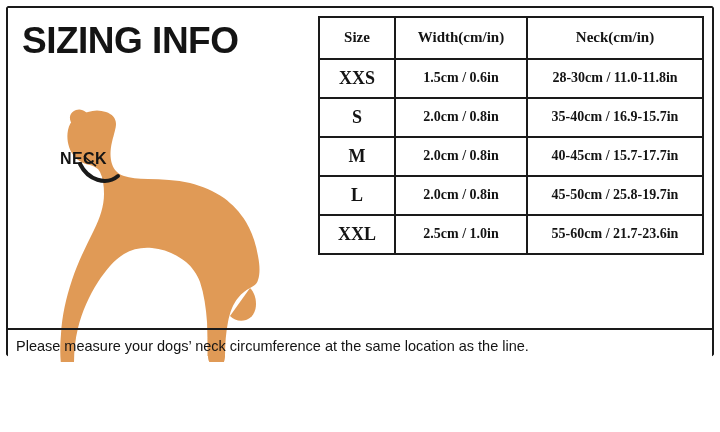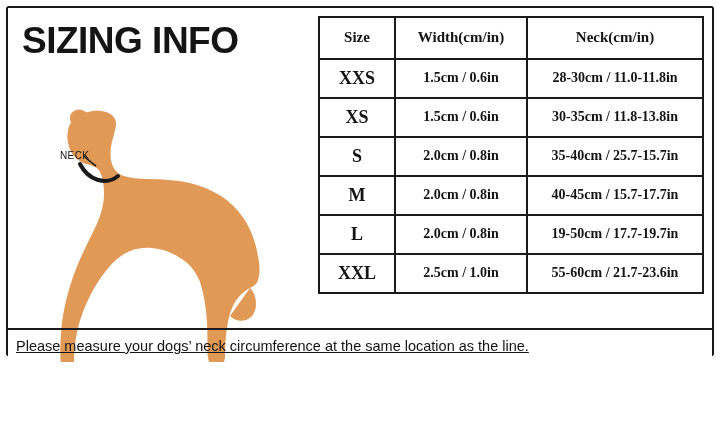--- a/index.html
+++ b/index.html
@@ -52,35 +52,34 @@
     position: absolute;
     left: 6px;
     top: 76px;
     width: 290px;
     height: 300px;
   }
   #neck-label {
     position: absolute;
     left: 46px;
     top: 66px;
-    font-size: 10px;
-    font-weight: normal;
+    font-size: 16px;
+    font-weight: bold;
     color: #141414;
     letter-spacing: 0.4px;
   }
 
   
   #footer-note {
     position: absolute;
     left: 16px;
     bottom: 8px;
     font-size: 14.5px;
     color: #141414;
     white-space: nowrap;
-    text-decoration: underline;
   }
   #divider {
     position: absolute;
     left: 8px;
     right: 8px;
     bottom: 32px;
     height: 2px;
     background: #1a1a1a;
   }
 
@@ -207,38 +206,33 @@
           <th>Neck(cm/in)</th>
         </tr>
       </thead>
       <tbody>
         <tr>
           <td class="size-cell">XXS</td>
           <td class="val-cell">1.5cm / 0.6in</td>
           <td class="val-cell">28-30cm / 11.0-11.8in</td>
         </tr>
         <tr>
-          <td class="size-cell">XS</td>
-          <td class="val-cell">1.5cm / 0.6in</td>
-          <td class="val-cell">30-35cm / 11.8-13.8in</td>
-        </tr>
-        <tr>
           <td class="size-cell">S</td>
           <td class="val-cell">2.0cm / 0.8in</td>
-          <td class="val-cell">35-40cm / 25.7-15.7in</td>
+          <td class="val-cell">35-40cm / 16.9-15.7in</td>
         </tr>
         <tr>
           <td class="size-cell">M</td>
           <td class="val-cell">2.0cm / 0.8in</td>
           <td class="val-cell">40-45cm / 15.7-17.7in</td>
         </tr>
         <tr>
           <td class="size-cell">L</td>
           <td class="val-cell">2.0cm / 0.8in</td>
-          <td class="val-cell">19-50cm / 17.7-19.7in</td>
+          <td class="val-cell">45-50cm / 25.8-19.7in</td>
         </tr>
         <tr>
           <td class="size-cell">XXL</td>
           <td class="val-cell">2.5cm / 1.0in</td>
           <td class="val-cell">55-60cm / 21.7-23.6in</td>
         </tr>
       </tbody>
     </table>
   </div>
 </div>

